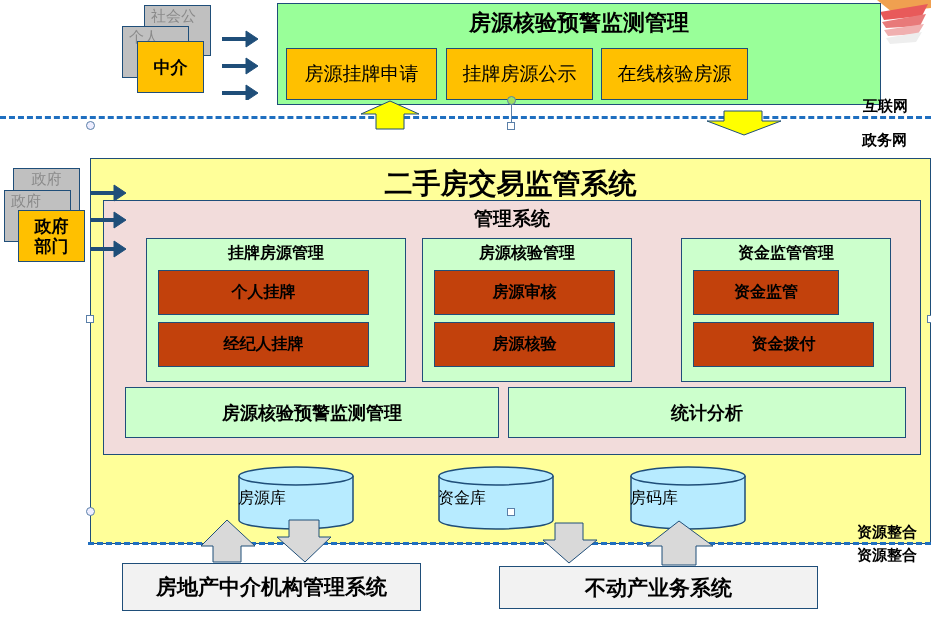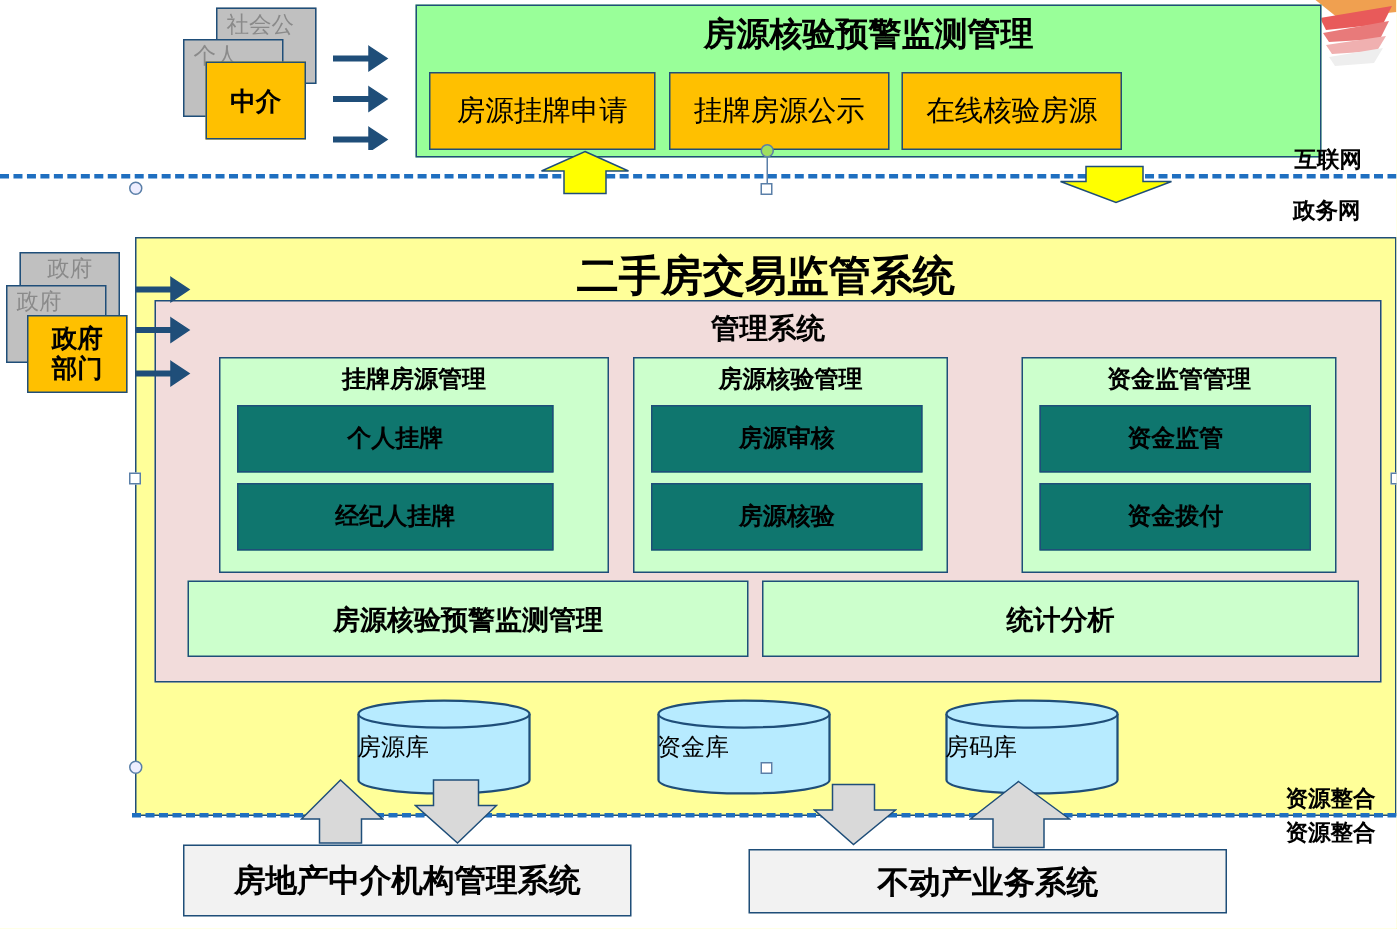--- a/index.html
+++ b/index.html
@@ -26,21 +26,21 @@
   
   .dash { height: 0; border-top: 3px dashed #1f6fc0; }
 
   
   .main { left: 90px; top: 126px; width: 841px; height: 386px; background: #ffff99; border: 1.5px solid #1f4e79; margin-top: 32px; }
   .main-title { left: 0; top: 6px; width: 100%; font-size: 28px; font-weight: bold; text-align: center; }
   .mgmt { left: 12px; top: 41px; width: 818px; height: 255px; background: #f2dcdb; border: 1.5px solid #1f4e79; }
   .mgmt-title { left: 0; top: 5px; width: 100%; font-size: 19px; font-weight: bold; text-align: center; }
   .module { background: #ccffcc; border: 1.5px solid #1f4e79; }
   .module-title { left: 0; top: 4px; width: 100%; font-size: 16px; font-weight: bold; text-align: center; }
-  .sub { background: #0f766e; border: 1.5px solid #1f4e79; font-size: 16px; font-weight: bold; }
+  .sub { background: #c2410c; border: 1.5px solid #1f4e79; font-size: 16px; font-weight: bold; }
   .wide { background: #ccffcc; border: 1.5px solid #1f4e79; font-size: 18px; font-weight: bold; }
 
   
   .db { width: 116px; height: 64px; }
   .db svg { position: absolute; left: 0; top: 0; }
   .db-label { left: 0; top: 22px; width: 100%; font-size: 16px; text-align: left; }
 
   
   .bottom-box { background: #f2f2f2; border: 1.5px solid #1f4e79; font-size: 21px; font-weight: bold; }
 
@@ -101,21 +101,21 @@
     </div>
 
     <div class="abs module" style="left:318px;top:37px;width:210px;height:144px;">
       <div class="abs module-title">房源核验管理</div>
       <div class="abs sub center" style="left:11px;top:31px;width:181px;height:45px;">房源审核</div>
       <div class="abs sub center" style="left:11px;top:83px;width:181px;height:45px;">房源核验</div>
     </div>
 
     <div class="abs module" style="left:577px;top:37px;width:210px;height:144px;">
       <div class="abs module-title">资金监管管理</div>
-      <div class="abs sub center" style="left:11px;top:31px;width:181px;height:45px;">资金监管</div>
+      <div class="abs sub center" style="left:11px;top:31px;width:146px;height:45px;">资金监管</div>
       <div class="abs sub center" style="left:11px;top:83px;width:181px;height:45px;">资金拨付</div>
     </div>
 
     <div class="abs wide center" style="left:21px;top:186px;width:374px;height:51px;">房源核验预警监测管理</div>
     <div class="abs wide center" style="left:404px;top:186px;width:398px;height:51px;">统计分析</div>
   </div>
 
   <div class="abs db" style="left:147px;top:307px;">
     <svg width="116" height="64">
         <path d="M1,10 L1,54 A57,9 0 0 0 115,54 L115,10" fill="#b7ebff" stroke="#1f4e79" stroke-width="1.5"></path>

